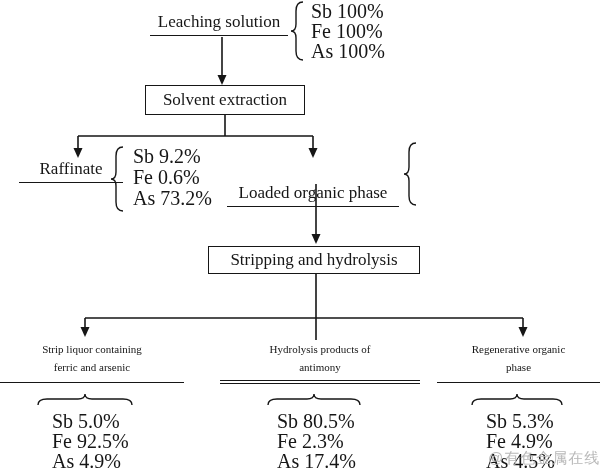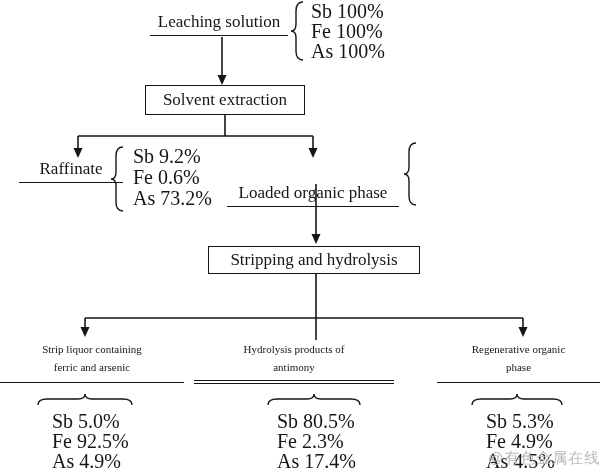--- a/index.html
+++ b/index.html
@@ -84,21 +84,21 @@
   </div>
 
   <div class="abs lbl under" style="left:227px; top:159px; width:172px;margin-top:24px;">Loaded organic phase</div>
 
   <div class="box" style="left:208px; top:246px; width:210px; height:26px;text-align:center;">Stripping and hydrolysis</div>
 
   <div class="abs lbl two-line under" style="left:0px; top:340px; width:184px; padding-bottom:6px;">
     <span style="display:block;">Strip liquor containing</span>
     <span style="display:block;">ferric and arsenic</span>
   </div>
-  <div class="abs lbl two-line under2" style="left:194px; top:340px; width:200px;">
+  <div class="abs lbl two-line under2" style="left:220px; top:340px; width:200px;">
     <span style="display:block;">Hydrolysis products of</span>
     <span style="display:block;">antimony</span>
   </div>
   <div class="abs lbl two-line under" style="left:437px; top:340px; width:163px; padding-bottom:6px;">
     <span style="display:block;">Regenerative organic</span>
     <span style="display:block;">phase</span>
   </div>
 
   <div class="vals vals-sm" style="left:52px; top:411px;">
     <span>Sb 5.0%</span>

